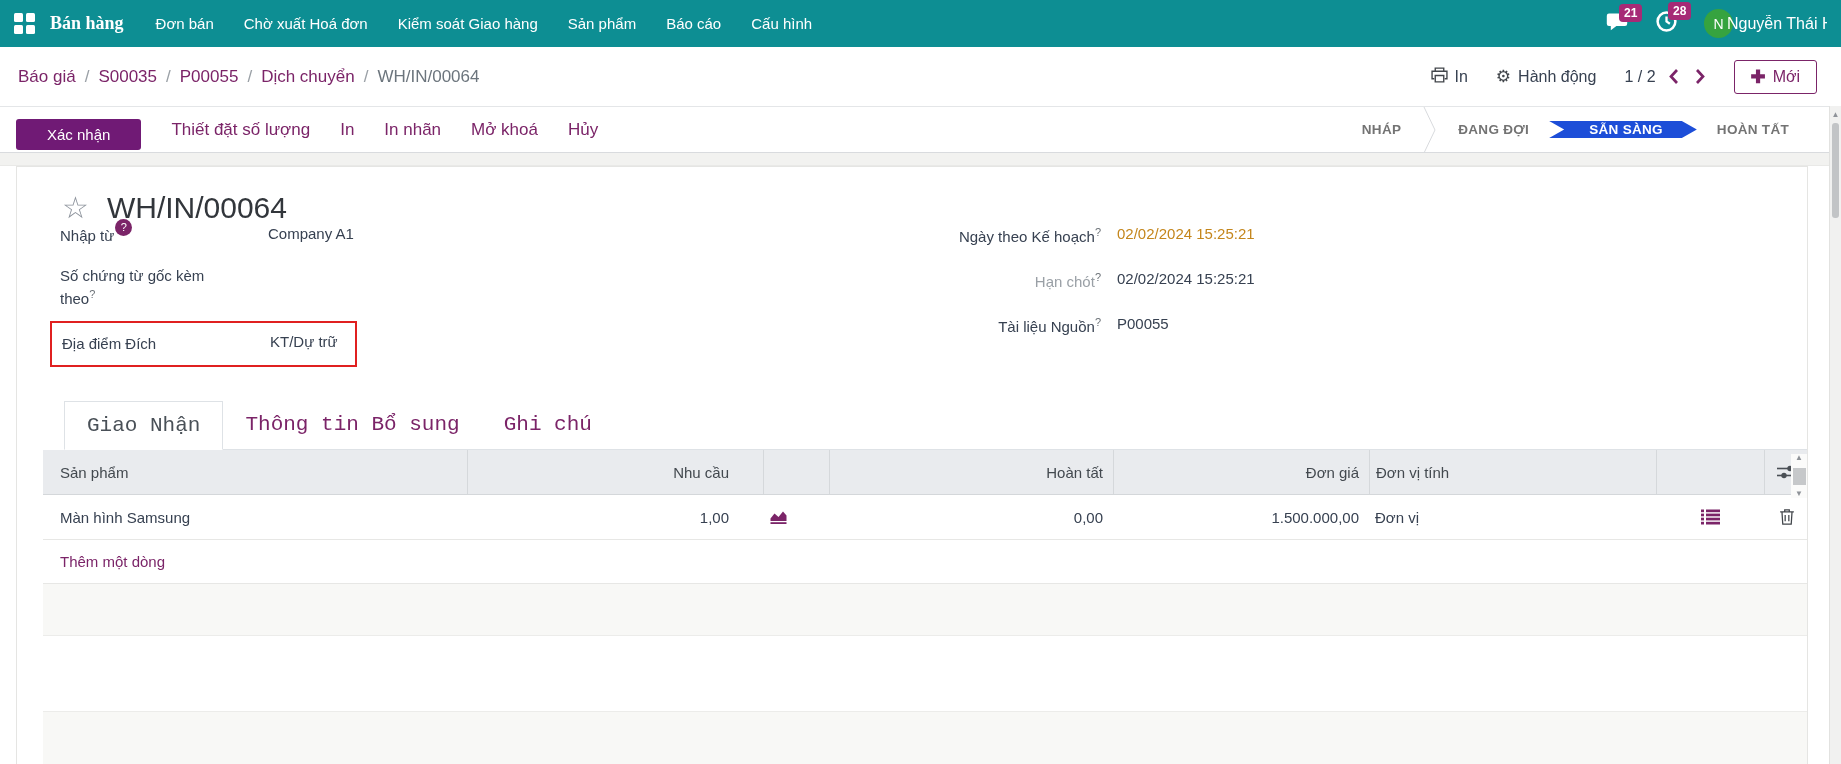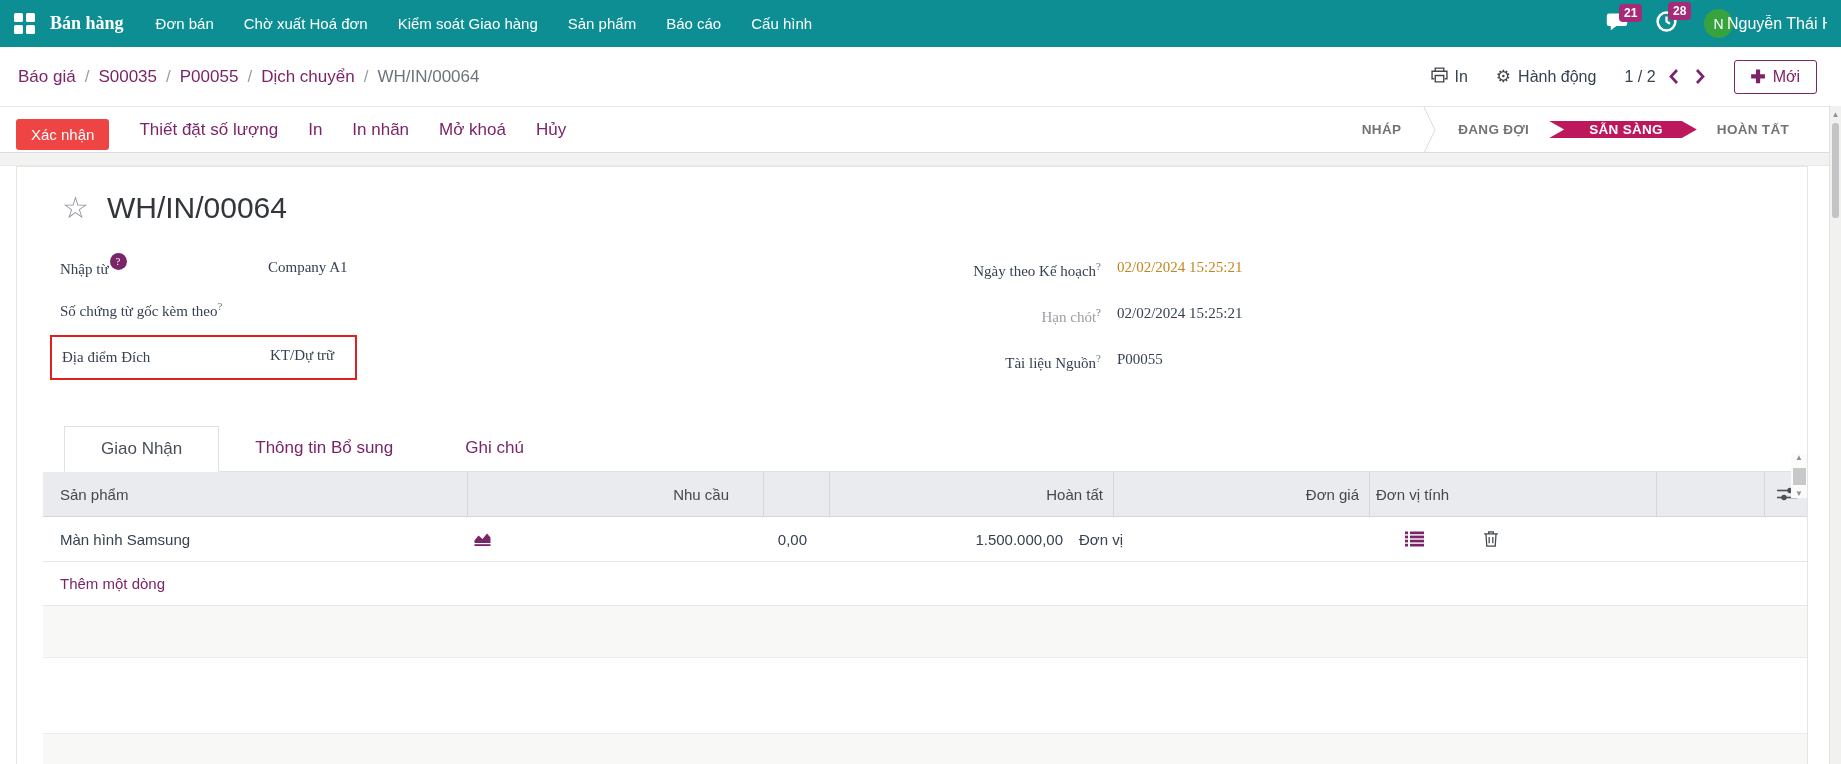--- a/index.html
+++ b/index.html
@@ -37,60 +37,60 @@
   .pager-arrows { display:flex; gap:16px; align-items:center; }
   .pager-arrows svg { cursor:pointer; }
   .btn-new { display:flex; align-items:center; gap:7px; border:1px solid #7b2468; color:#7b2468;
     background:#fff; font-size:16px; padding:7px 16px; border-radius:3px; cursor:pointer; }
   .btn-new .plus { font-weight:bold; font-size:18px; line-height:1; }
 
   
   .statusbar { height:47px; border-top:1px solid #e4e6e8; border-bottom:1px solid #d9dbde;
     display:flex; align-items:stretch; background:#fff; }
   .sb-buttons { display:flex; align-items:center; gap:30px; padding-left:16px; }
-  .btn-primary { background:#ef4444; color:#fff; border:none; font-size:15px;
-    padding:7px 15px; border-radius:3px; cursor:pointer; font-family:inherit;margin-top:10px; }
+  .btn-primary { background:#701a75; color:#fff; border:none; font-size:15px;
+    padding:7px 31px; border-radius:3px; cursor:pointer; font-family:inherit;margin-top:10px; }
   .btn-link { background:none; border:none; color:#7b2468; font-size:17px;
     cursor:pointer; font-family:inherit; white-space:nowrap; }
   .pipeline { margin-left:auto; display:flex; align-items:stretch; padding-right:30px; }
   .stage { display:flex; align-items:center; padding:0 22px; color:#737373;
     font-size:13.5px; font-weight:bold; letter-spacing:.3px; cursor:pointer; white-space:nowrap; }
-  .stage.active { background:#be185d; color:#fff; padding:0 34px 0 40px; margin:14px -2px;
+  .stage.active { background:#1d4ed8; color:#fff; padding:0 34px 0 40px; margin:14px -2px;
     clip-path:polygon(0 0, calc(100% - 15px) 0, 100% 50%, calc(100% - 15px) 100%, 0 100%, 15px 50%); }
   .stage-sep { display:flex; align-items:center; }
 
   
   .content { height:611px; background:#fff; position:relative; }
   .sheet-gap { height:13px; background:#f2f2f0; border-bottom:1px solid #e9e9e7; }
   .sheet { margin-left:16px; width:1792px; height:598px; background:#fff;
     border:1px solid #e5e5e3; border-bottom:none; overflow:hidden; }
   .title-row { display:flex; align-items:center; gap:18px; padding:24px 0 0 45px; }
   .fav-star { font-size:30px; color:#8d939c; line-height:1; cursor:pointer; }
   .doc-title { font-size:30px; font-weight:500; color:#32363b; }
 
-  .fields { display:flex; margin-top:34px; padding-left:43px;font-family:Liberation Serif, serif; }
+  .fields { display:flex; padding-left:43px; }
   .fcol-left { width:873px; }
   .fcol-right { flex:1;text-align:right; }
   .frow { display:flex; align-items:flex-start; margin-bottom:18px; font-size:15px; }
   .flabel { width:208px; padding-right:38px; color:#374151; line-height:1.45; }
   .flabel.muted { color:#9aa0a6; }
   .fvalue { color:#374151; cursor:pointer; }
   .fvalue.orange { color:#c4861c; }
   .fcol-right .flabel { width:184px; padding-right:16px; }
   sup.qmark { color:#6b7177; font-size:11px; }
   .help-badge { display:inline-flex; width:17px; height:17px; border-radius:50%;
     background:#7b2468; color:#fff; font-size:11px; align-items:center; justify-content:center;
     vertical-align:top; transform:translateY(-6px); margin-left:1px; }
   .redbox { display:flex; align-items:center; border:2px solid #e02020; width:307px;
     padding:10px 10px 10px 8px; margin-left:-10px; }
   .redbox .flabel { width:210px; padding-left:2px; }
 
   
   .tabbar { margin:34px 0 0 47px; width:1745px; display:flex; border-bottom:1px solid #dee2e6; }
-  .tab { padding:12px 36px; font-size:17px; color:#7b2468; cursor:pointer; }
+  .tab { padding:12px 22px; font-size:21px; color:#7b2468; cursor:pointer;font-family:Liberation Mono, monospace; }
   .tab.active { color:#495057; background:#fff; border:1px solid #dee2e6; border-bottom:1px solid #fff;
     margin-bottom:-1px; }
 
   
   .o-table { margin-left:26px; width:1766px; font-size:15px; }
   .trow { display:flex; align-items:center; height:45px; border-bottom:1px solid #e7e7e5; }
   .thead { background:#e9ebee; color:#43494f; border-bottom:1px solid #d4d7da; }
   .thead .cell + .cell { border-left:1px solid #d5d8db; }
   .cell { height:100%; display:flex; align-items:center; }
   .c-product { width:424px; padding-left:17px; }
@@ -299,20 +299,21 @@
                     <line x1="0" y1="11.5" x2="20" y2="11.5"></line>
                   </g>
                   <circle cx="13" cy="4.5" r="2.7" fill="#4a4f55"></circle>
                   <circle cx="7" cy="11.5" r="2.7" fill="#4a4f55"></circle>
                 </svg>
             </span>
           </div>
         </div>
         <div class="trow">
           <div class="cell c-product">Màn hình Samsung</div>
+          <div class="cell c-demand">1,00</div>
           <div class="cell c-chart">
             <span class="icon-btn">
               <svg width="19" height="16" viewBox="0 0 19 16">
                   <path d="M1.5 12V9.5l4-5 4 3.5 4.5-5.5 3.5 4V12z" fill="#7b2468"></path>
                   <rect x="1.5" y="13.2" width="16" height="1.8" fill="#7b2468"></rect>
                 </svg>
             </span>
           </div>
           <div class="cell c-done">0,00</div>
           <div class="cell c-price">1.500.000,00</div>

